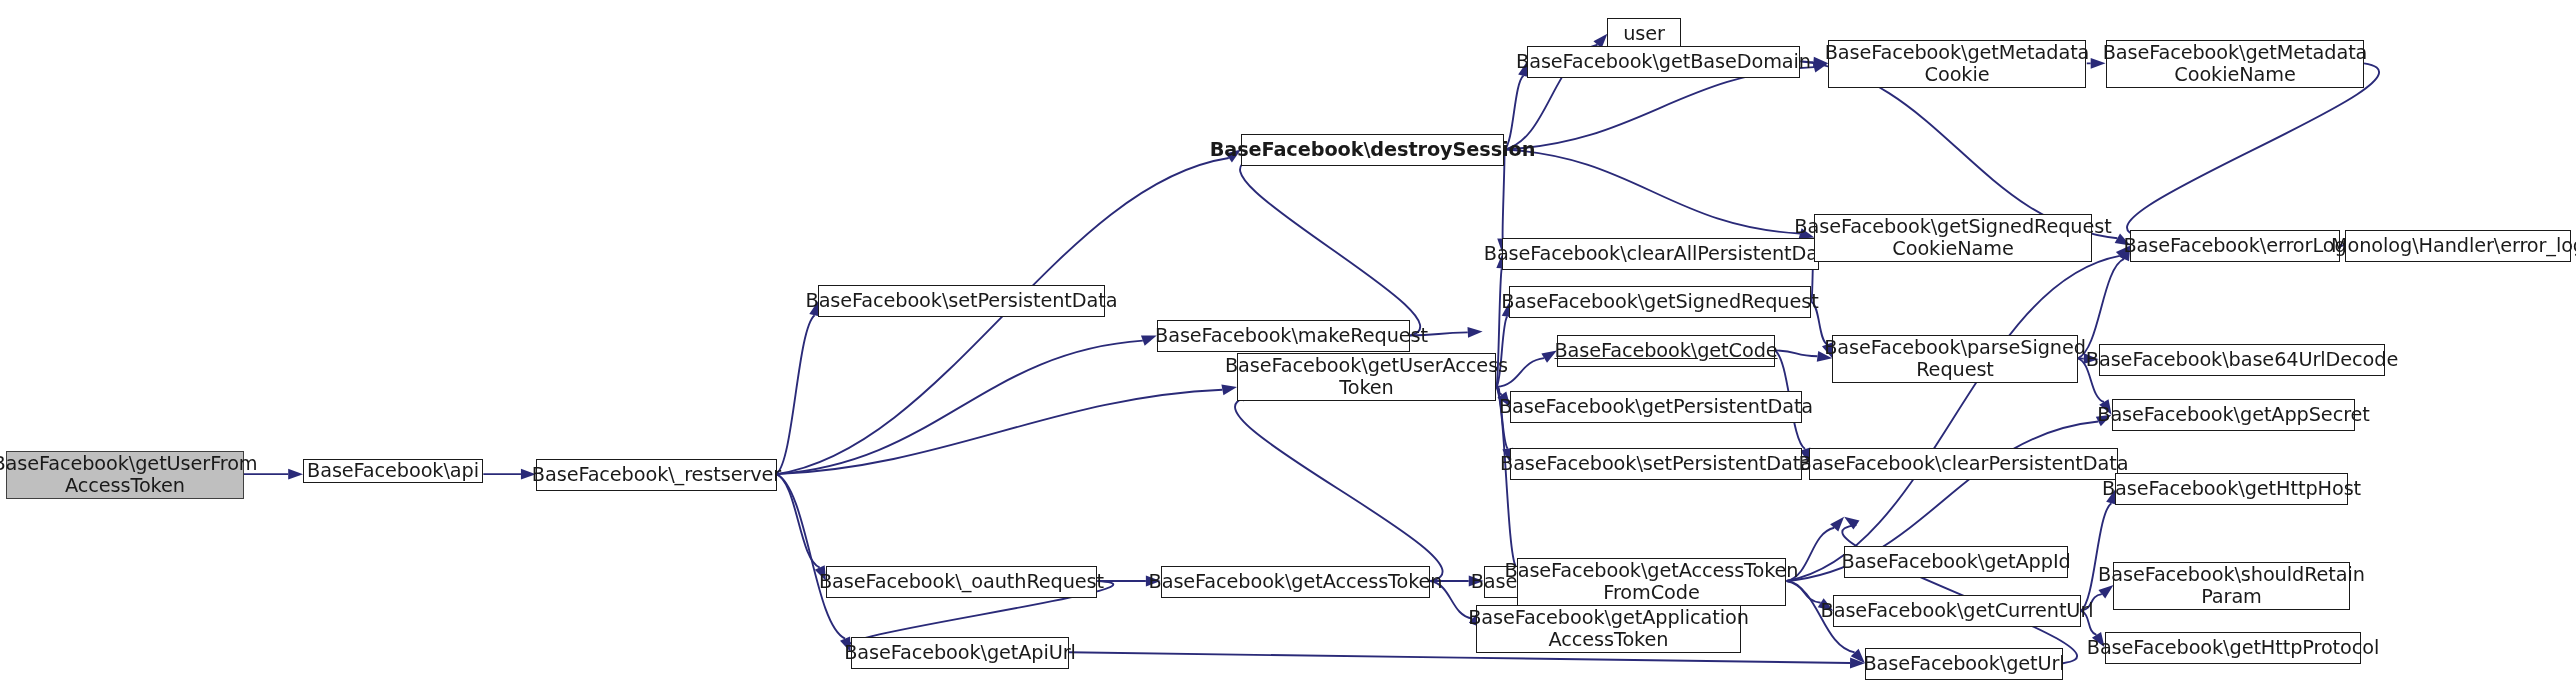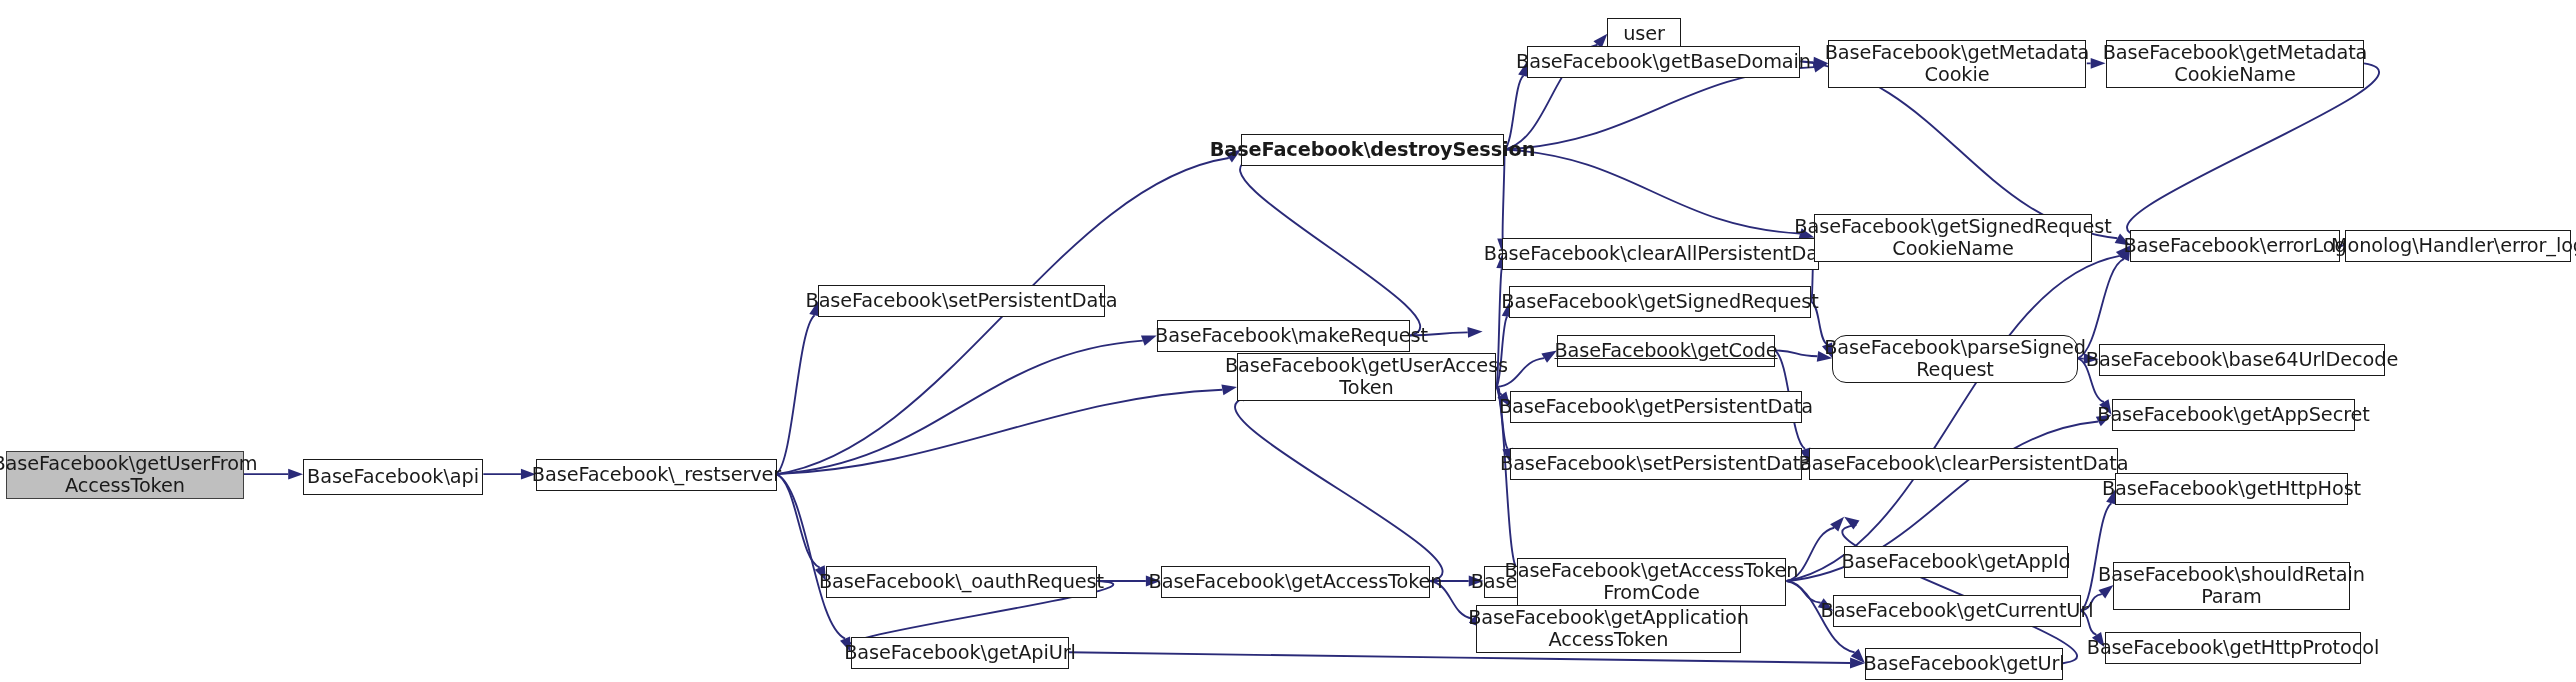--- a/index.html
+++ b/index.html
@@ -152,21 +152,21 @@
       <polygon class="edge-head" points="2134,591 2125.621422162906,604.6032875963041 2118.8138276702675,595.9628792018012"></polygon>
       <path class="edge-path" d="M 2101,617 C 2111.08,619.96 2106.757133423515,638.4555806945851 2116.837133423515,641.4155806945852"></path>
       <polygon class="edge-head" points="2125,654 2112.222846344863,644.4086317726297 2121.451420502167,638.4225296165406"></polygon>
       <path class="edge-path" d="M 2083,670 C 2175.82,658.16 1781.6433748547984,542.1865134774216 1874.4633748547983,530.3465134774216"></path>
       <polygon class="edge-head" points="1862,522 1877.5237631298528,525.7766093639955 1871.4029865797438,534.9164175908477"></polygon>
       <path class="edge-path" d="M 2363,248 C 2365.1,248 2350.9,248 2353,248"></path>
       <polygon class="edge-head" points="2368,248 2353,253.5 2353,242.5"></polygon>
     </svg>
 <div class="node root" style="left: 6px; top: 451px; width: 238px; height: 48px;">BaseFacebook\getUserFrom
 AccessToken</div>
-    <div class="node" style="left: 303px; top: 459px; width: 180px; height: 36px;">BaseFacebook\api</div>
+    <div class="node" style="left: 303px; top: 459px; width: 180px; height: 24px;">BaseFacebook\api</div>
     <div class="node" style="left: 536px; top: 459px; width: 241px; height: 32px;">BaseFacebook\_restserver</div>
     <div class="node" style="left: 818px; top: 285px; width: 287px; height: 32px;">BaseFacebook\setPersistentData</div>
     <div class="node" style="left: 826px; top: 566px; width: 271px; height: 32px;">BaseFacebook\_oauthRequest</div>
     <div class="node" style="left: 851px; top: 637px; width: 218px; height: 32px;">BaseFacebook\getApiUrl</div>
     <div class="node" style="left: 1157px; top: 320px; width: 253px; height: 32px; padding-left: 16px;">BaseFacebook\makeRequest</div>
     <div class="node" style="left: 1161px; top: 566px; width: 269px; height: 32px;">BaseFacebook\getAccessToken</div>
     <div class="node" style="left: 1484px; top: 566px; width: 265px; height: 32px;">BaseFacebook\setAccessToken</div>
     <div class="node" style="left: 1476px; top: 605px; width: 265px; height: 48px;">BaseFacebook\getApplication
 AccessToken</div>
     <div class="node" style="left: 1241px; top: 134px; width: 263px; height: 32px; font-weight: bold;">BaseFacebook\destroySession</div>
@@ -178,21 +178,21 @@
     <div class="node" style="left: 1509px; top: 286px; width: 302px; height: 32px;">BaseFacebook\getSignedRequest</div>
     <div class="node" style="left: 1557px; top: 335px; width: 218px; height: 32px; text-decoration: underline;">BaseFacebook\getCode</div>
     <div class="node" style="left: 1510px; top: 391px; width: 292px; height: 32px;">BaseFacebook\getPersistentData</div>
     <div class="node" style="left: 1510px; top: 448px; width: 292px; height: 32px;">BaseFacebook\setPersistentData</div>
     <div class="node" style="left: 1517px; top: 558px; width: 269px; height: 48px;">BaseFacebook\getAccessToken
 FromCode</div>
     <div class="node" style="left: 1828px; top: 40px; width: 258px; height: 48px;">BaseFacebook\getMetadata
 Cookie</div>
     <div class="node" style="left: 1814px; top: 214px; width: 278px; height: 48px;">BaseFacebook\getSignedRequest
 CookieName</div>
-    <div class="node" style="left: 1832px; top: 335px; width: 246px; height: 48px; border-radius: 14px;">BaseFacebook\parseSigned
+    <div class="node" style="left: 1832px; top: 335px; width: 246px; height: 48px;">BaseFacebook\parseSigned
 Request</div>
     <div class="node" style="left: 1809px; top: 448px; width: 309px; height: 32px;">BaseFacebook\clearPersistentData</div>
     <div class="node" style="left: 1844px; top: 501px; width: 224px; height: 32px; margin-top: 45px;">BaseFacebook\getAppId</div>
     <div class="node" style="left: 1833px; top: 595px; width: 248px; height: 32px;">BaseFacebook\getCurrentUrl</div>
     <div class="node" style="left: 1865px; top: 648px; width: 198px; height: 32px;">BaseFacebook\getUrl</div>
     <div class="node" style="left: 2106px; top: 40px; width: 258px; height: 48px;">BaseFacebook\getMetadata
 CookieName</div>
     <div class="node" style="left: 2130px; top: 230px; width: 210px; height: 32px;">BaseFacebook\errorLog</div>
     <div class="node" style="left: 2099px; top: 344px; width: 286px; height: 32px;">BaseFacebook\base64UrlDecode</div>
     <div class="node" style="left: 2112px; top: 399px; width: 243px; height: 32px;">BaseFacebook\getAppSecret</div>

